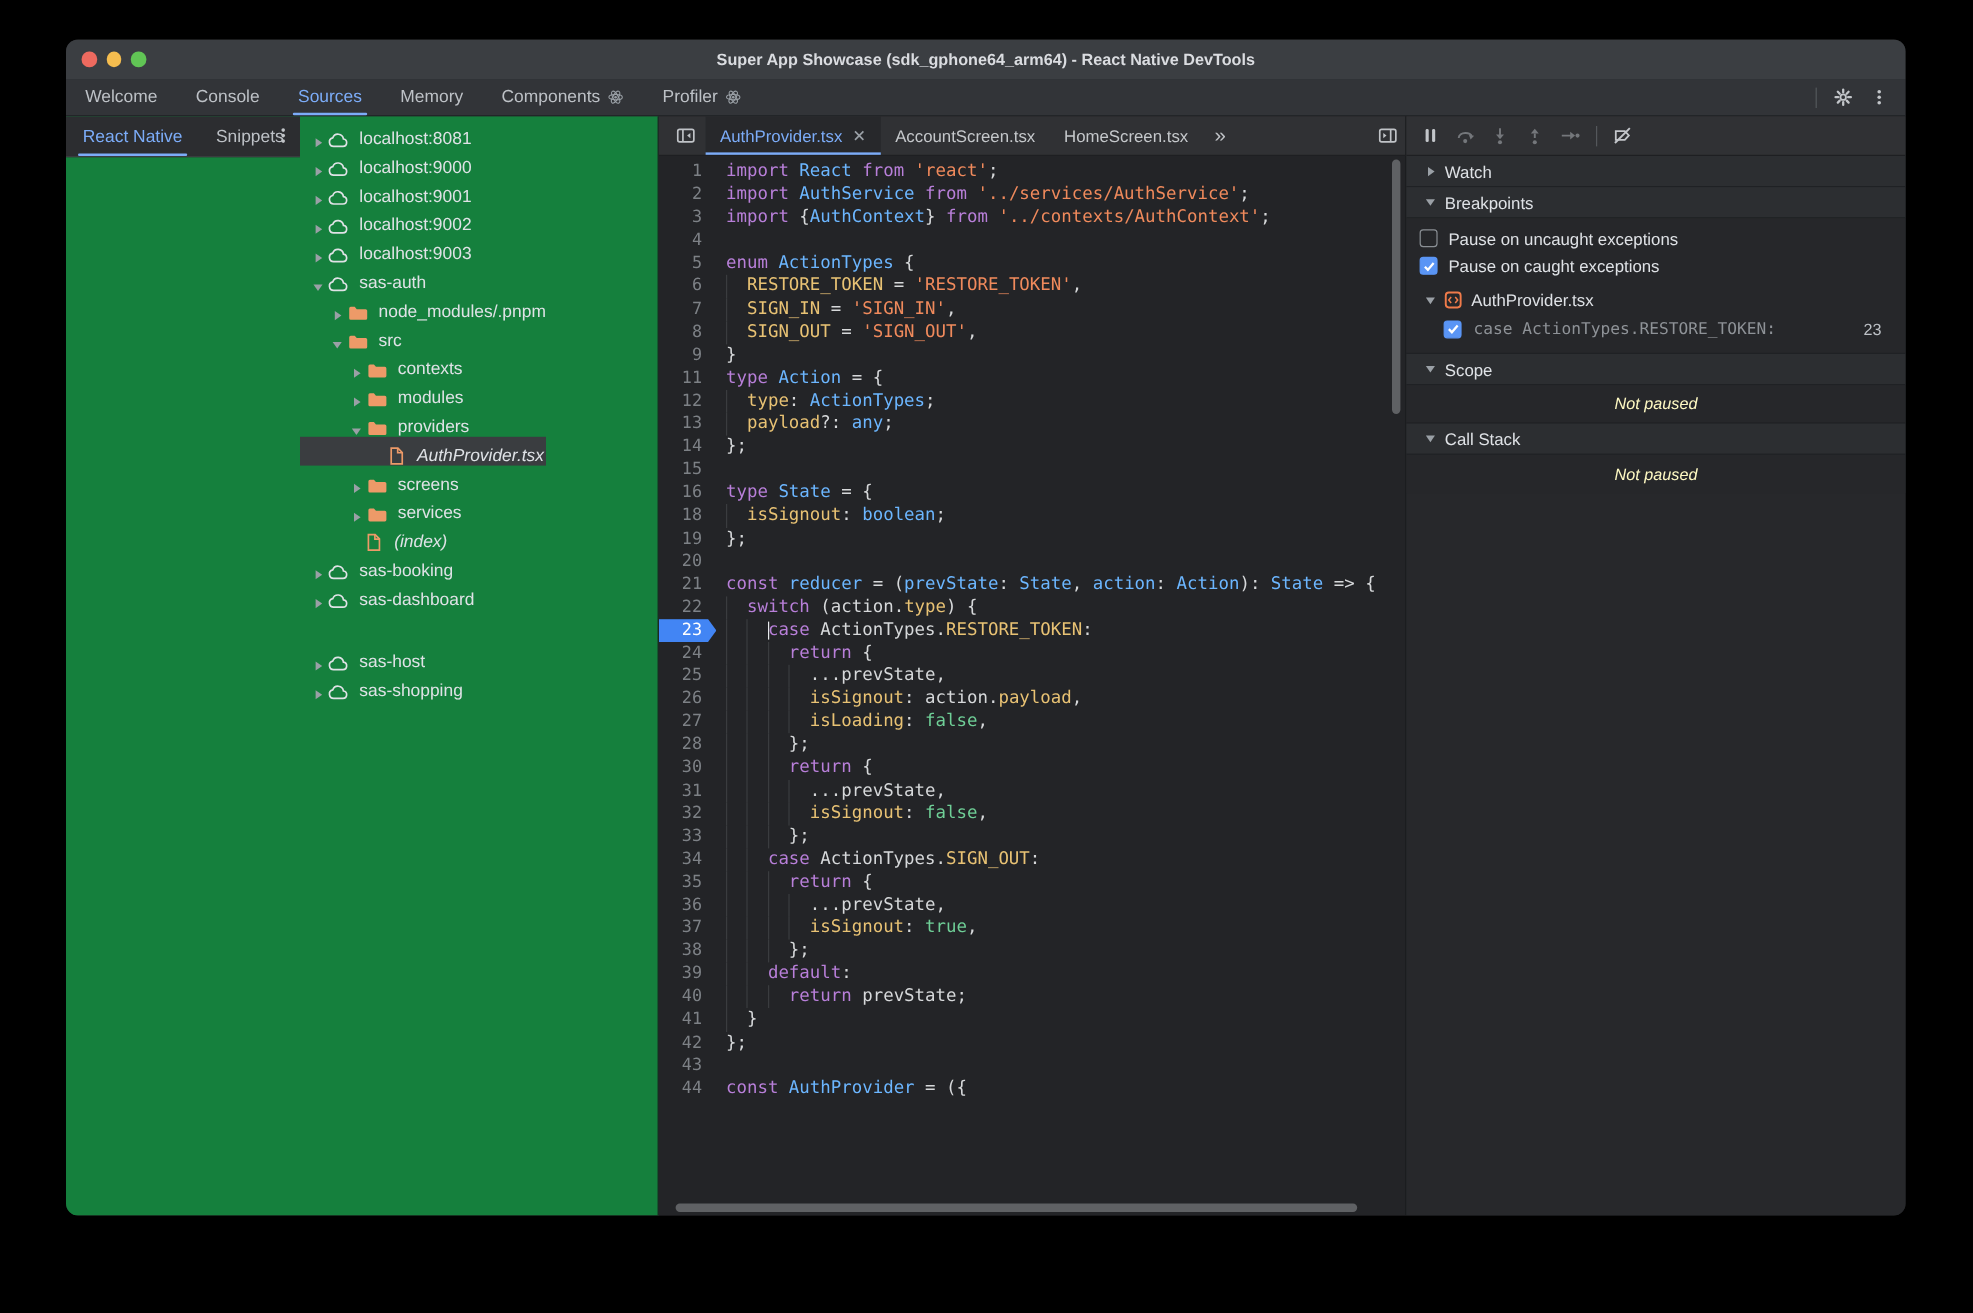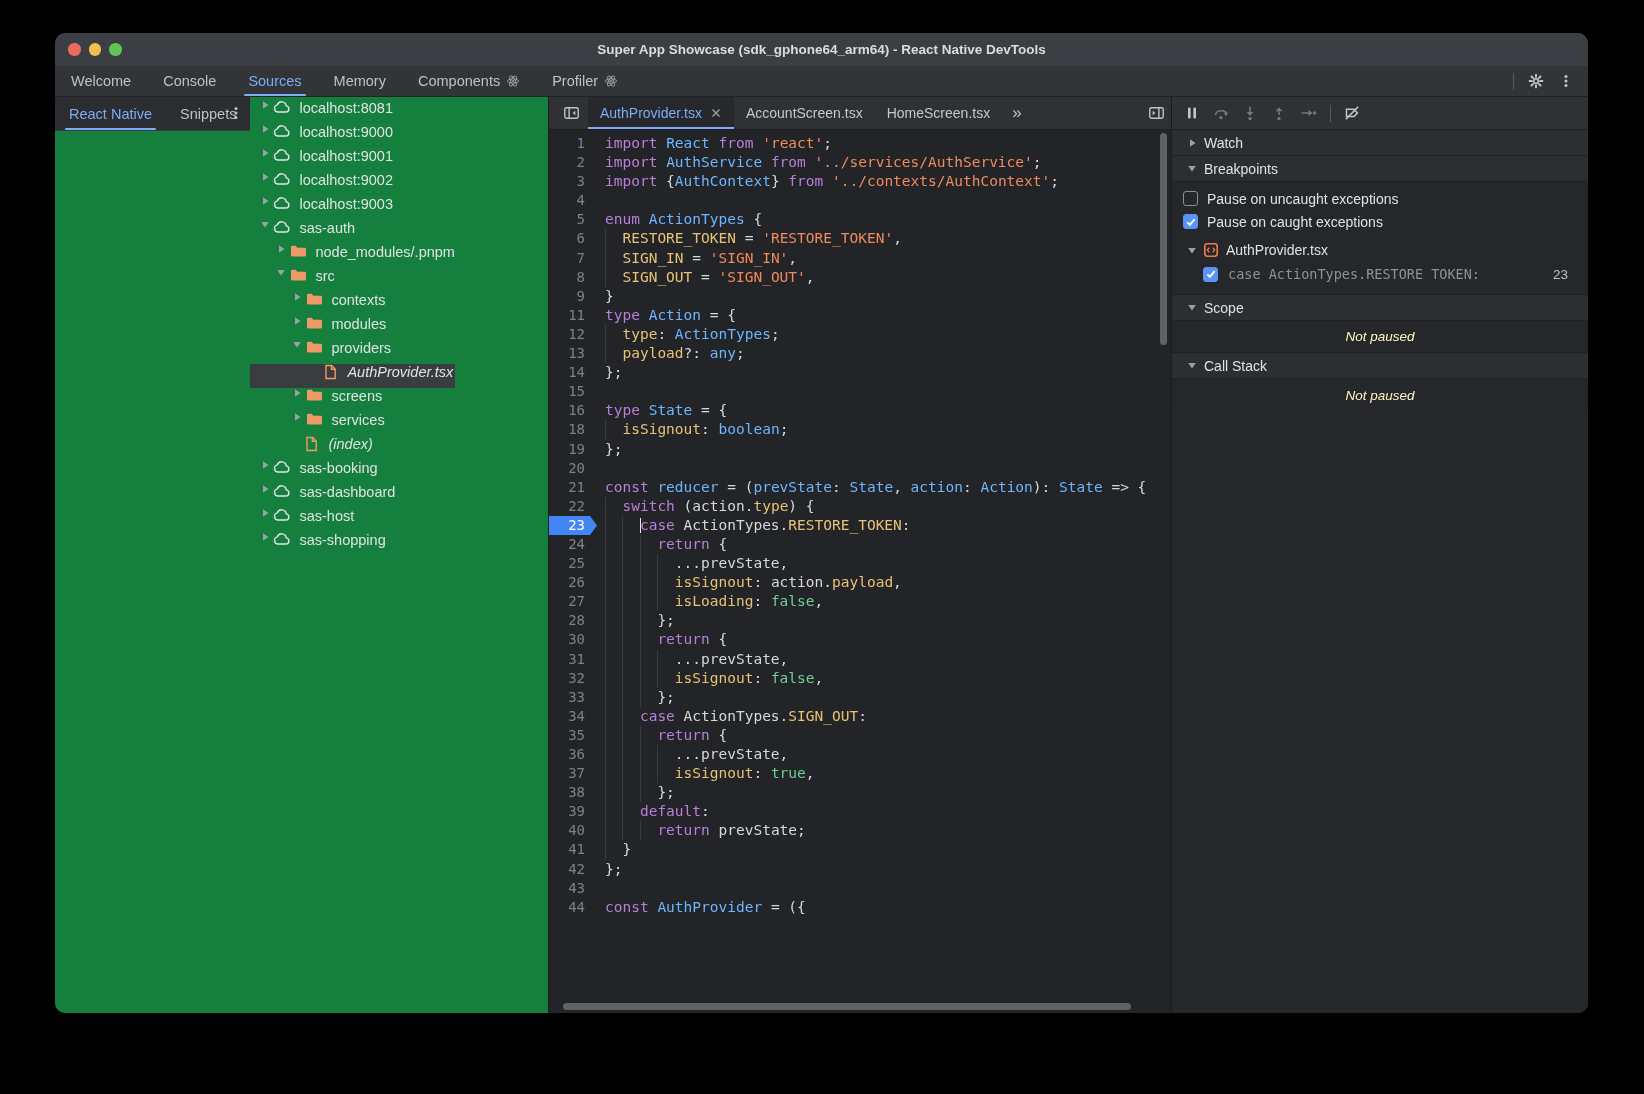--- a/index.html
+++ b/index.html
@@ -30,21 +30,21 @@
   
   .sidebar { width:494px; background:#15803d; border-right:1px solid #1b1c1e; display:flex; flex-direction:row; }
   .side-tabs { height:34px; background:#2c2d30; border-bottom:1px solid #3a3c3f;
     display:flex; align-items:stretch; position:relative; }
   .stab { position:relative; display:flex; align-items:center; padding:0 14px; font-size:14.5px; color:#bdc1c6; }
   .stab.active { color:#7cacf8; }
   .stab.active::after { content:""; position:absolute; left:10px; right:10px; bottom:0; height:2.5px;
     background:#7cacf8; border-radius:2px; }
   .side-more { position:absolute; right:6px; top:8px; color:#c0c3c7; }
   .tree { padding-top:3px; }
-  .trow { height:24px; display:flex; align-items:flex-start; font-size:14.5px; color:#dfe2e6; white-space:nowrap; }
+  .trow { height:24px; display:flex; align-items:flex-end; font-size:14.5px; color:#dfe2e6; white-space:nowrap; }
   .trow.selected { background:#3a3d40; }
   .tarrow { width:14px; display:inline-flex; justify-content:center; color:#9aa0a6; flex:none; }
   .ticon { width:20px; display:inline-flex; justify-content:center; margin-right:7px; flex:none; }
   .tlabel.italic { font-style:italic; }
 
   
   .editor { width:623px; background:#232427; border-right:1px solid #1b1c1e; display:flex; flex-direction:column; }
   .ed-tabs { height:33px; background:#303134; border-bottom:1px solid #1e1f22; display:flex; align-items:stretch; }
   .nav-toggle { display:flex; align-items:center; padding:0 8px 0 14px; color:#c0c3c7; }
   .etab { position:relative; display:flex; align-items:center; gap:8px; padding:0 12px;
@@ -405,21 +405,21 @@
                 <path d="M2 1.2 L7.5 5 L2 8.8 Z" fill="currentColor"></path>
               </svg>
             </span>
             <span class="ticon">
               <svg width="19" height="14" viewBox="0 0 19 14" xmlns="http://www.w3.org/2000/svg">
                 <path d="M5.2 12 h7.6 a3.1 3.1 0 0 0 .4-6.17 A4.6 4.6 0 0 0 4.3 4.9 A3.6 3.6 0 0 0 5.2 12 Z" fill="none" stroke="currentColor" stroke-width="1.4"></path>
               </svg>
             </span>
             <span class="tlabel">sas-dashboard</span>
           </div>
-          <div class="trow" style="padding-left: 8px;">
+          <div class="trow" style="padding-left: 8px; margin-top: 28px;">
             <span class="tarrow">
               <svg width="9" height="10" viewBox="0 0 9 10" xmlns="http://www.w3.org/2000/svg">
                 <path d="M2 1.2 L7.5 5 L2 8.8 Z" fill="currentColor"></path>
               </svg>
             </span>
             <span class="ticon">
               <svg width="19" height="14" viewBox="0 0 19 14" xmlns="http://www.w3.org/2000/svg">
                 <path d="M5.2 12 h7.6 a3.1 3.1 0 0 0 .4-6.17 A4.6 4.6 0 0 0 4.3 4.9 A3.6 3.6 0 0 0 5.2 12 Z" fill="none" stroke="currentColor" stroke-width="1.4"></path>
               </svg>
             </span>

